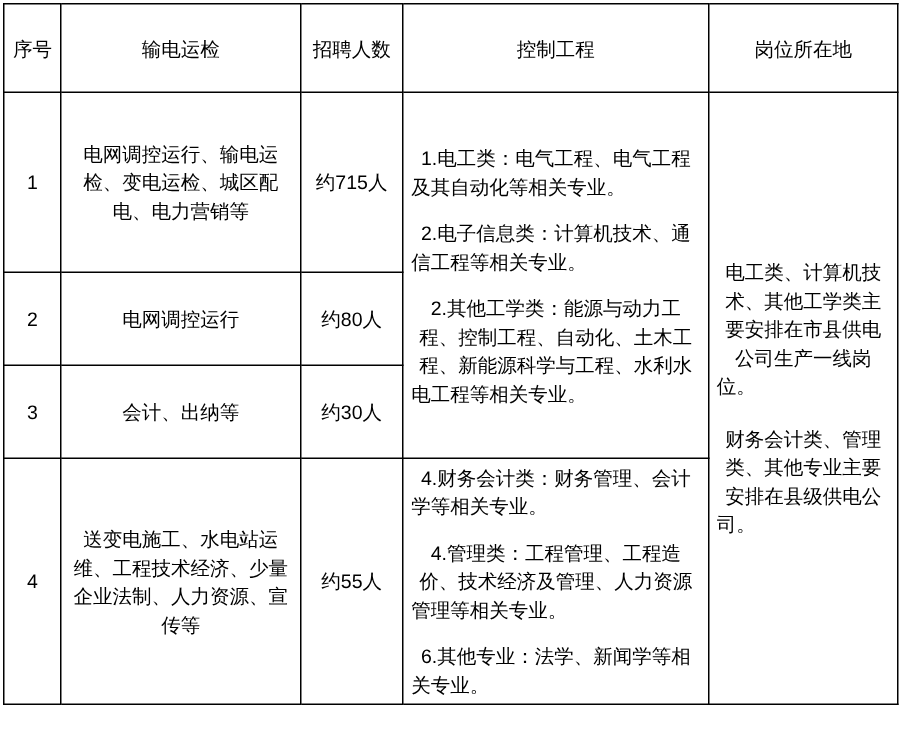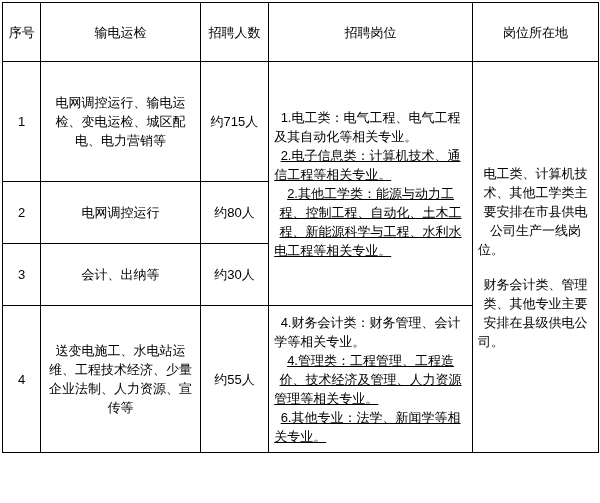--- a/index.html
+++ b/index.html
@@ -54,21 +54,21 @@
     text-align-last: left;
   }
   .major-cell, .place-cell {
     vertical-align: top;
     padding-top: 6px;
   }
   .major-cell p, .place-cell p {
     margin: 0;
     text-indent: 0;
   }
-  .major-cell p + p { margin-top: 0px; text-decoration: underline; }
+  .major-cell p + p { margin-top: 12px; }
   .place-cell p + p { margin-top: 16px; }
   .post-cell {
     text-align: justify;
     text-align-last: center;
   }
   .r1 { height: 120px; }
   .r2 { height: 62px; }
   .r3 { height: 62px; }
   .r4 { height: 147px; }
 </style>
@@ -82,21 +82,21 @@
       <col class="col-post">
       <col class="col-count">
       <col class="col-major">
       <col class="col-place">
     </colgroup>
     <thead>
       <tr>
         <td>序号</td>
         <td>输电运检</td>
         <td>招聘人数</td>
-        <td>招聘岗位</td>
+        <td>控制工程</td>
         <td>岗位所在地</td>
       </tr>
     </thead>
     <tbody>
       <tr class="r1">
         <td>1</td>
         <td class="post-cell">电网调控运行、输电运检、变电运检、城区配电、电力营销等</td>
         <td>约715人</td>
         <td class="major-cell cell-just" rowspan="3">
           <p>1.电工类：电气工程、电气工程及其自动化等相关专业。</p>

